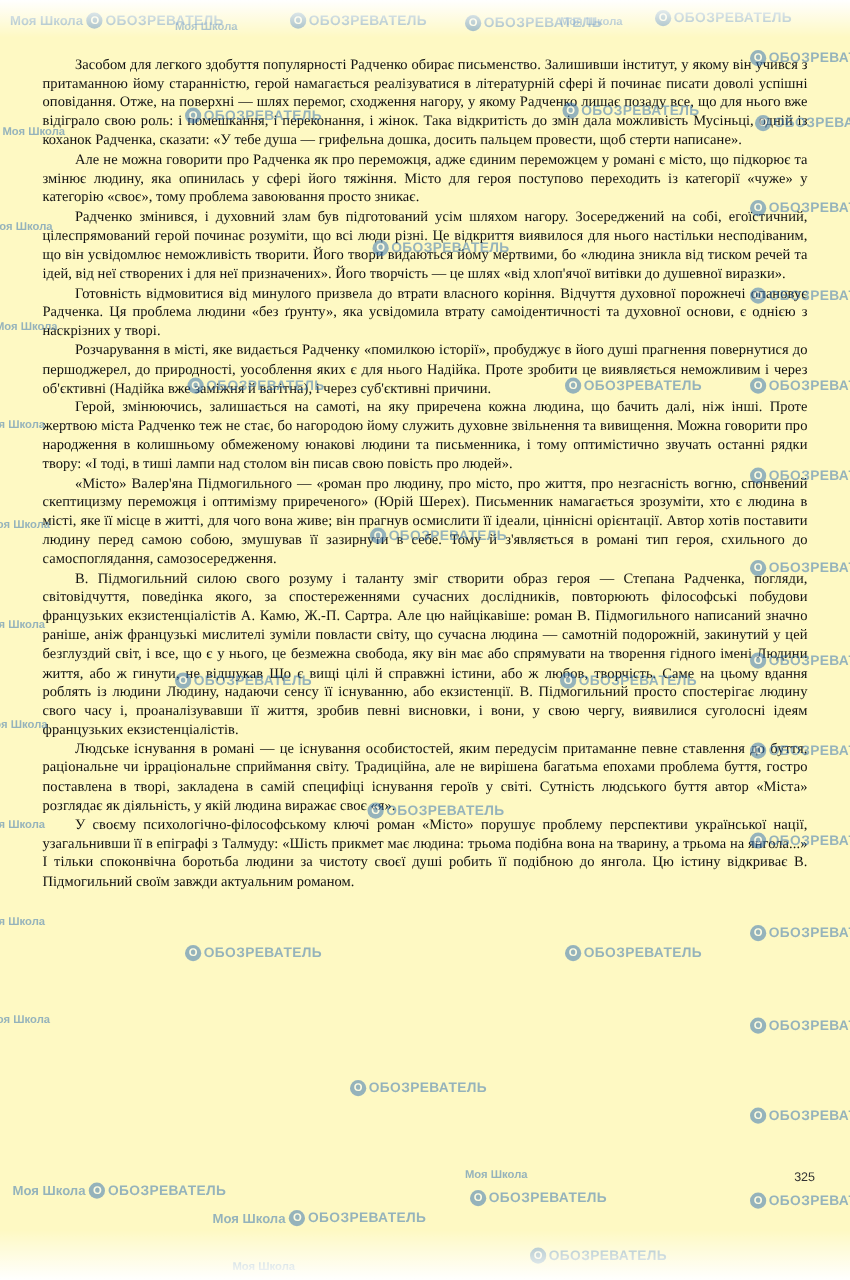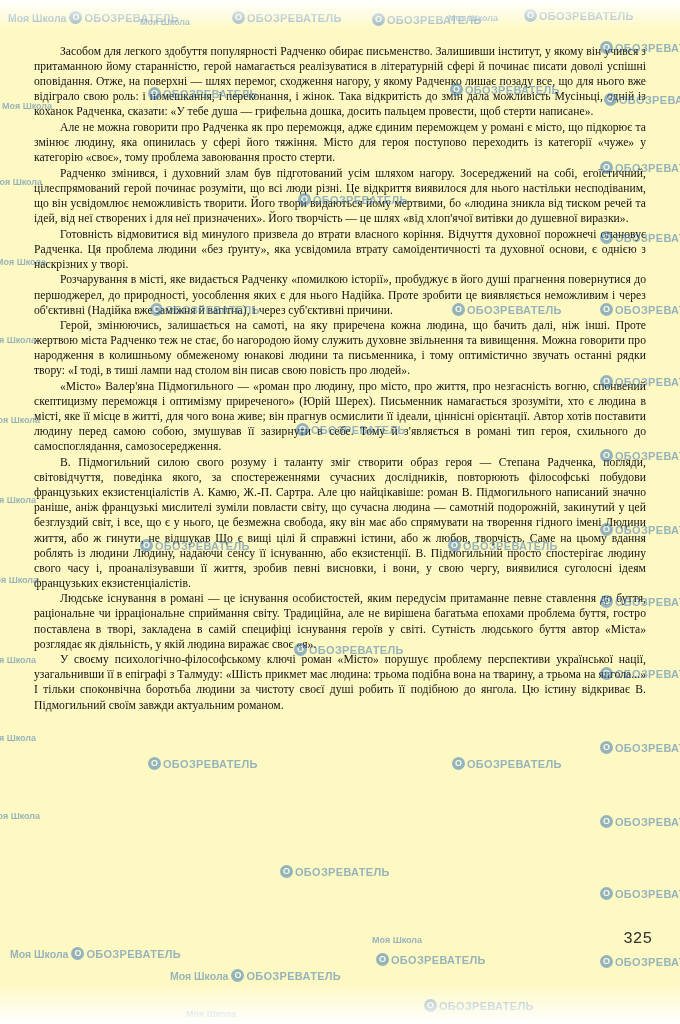--- a/index.html
+++ b/index.html
@@ -37,23 +37,23 @@
     line-height: 15.1px;
     color: #111111;
     letter-spacing: 0.05px;
     word-spacing: -0.1px;
     hyphens: manual;
   }
   .page-number {
     position: absolute;
     right: 28px;
     bottom: 76px;
-    font-size: 16px;
+    font-size: 10px;
     color: #333;
-    font-family: Liberation Mono, monospace;
+    font-family: Liberation Sans, sans-serif;
   }
 
   
   .wm-layer {
     position: absolute;
     left: 0; top: 0;
     width: 680px; height: 1024px;
     pointer-events: none;
     overflow: hidden;
   }
@@ -103,21 +103,21 @@
     background: linear-gradient(to top, #ffffff 0%, rgba(255,255,255,0) 100%);
   }
 </style>
 </head>
 <body>
 
 <div class="page">
 
   <div class="text-column">
     <p class="para">Засобом для легкого здобуття популярності Радченко обирає письменство. Залишивши інститут, у якому він учився з притаманною йому старанністю, герой намагається реалізуватися в літературній сфері й починає писати доволі успішні оповідання. Отже, на поверхні — шлях перемог, сходження нагору, у якому Радченко лишає позаду все, що для нього вже відіграло свою роль: і помешкання, і переконання, і жінок. Така відкритість до змін дала можливість Мусіньці, одній із коханок Радченка, сказати: «У тебе душа — грифельна дошка, досить пальцем провести, щоб стерти написане».</p>
-    <p class="para">Але не можна говорити про Радченка як про переможця, адже єдиним переможцем у романі є місто, що підкорює та змінює людину, яка опинилась у сфері його тяжіння. Місто для героя поступово переходить із категорії «чуже» у категорію «своє», тому проблема завоювання просто стерти.</p>
+    <p class="para">Але не можна говорити про Радченка як про переможця, адже єдиним переможцем у романі є місто, що підкорює та змінює людину, яка опинилась у сфері його тяжіння. Місто для героя поступово переходить із категорії «чуже» у категорію «своє», тому проблема завоювання просто зникає.</p>
     <p class="para">Радченко змінився, і духовний злам був підготований усім шляхом нагору. Зосереджений на собі, егоїстичний, цілеспрямований герой починає розуміти, що всі люди різні. Це відкриття виявилося для нього настільки несподіваним, що він усвідомлює неможливість творити. Його твори видаються йому мертвими, бо «людина зникла від тиском речей та ідей, від неї створених і для неї призначених». Його творчість — це шлях «від хлоп'ячої витівки до душевної виразки».</p>
     <p class="para">Готовність відмовитися від минулого призвела до втрати власного коріння. Відчуття духовної порожнечі опановує Радченка. Ця проблема людини «без ґрунту», яка усвідомила втрату самоідентичності та духовної основи, є однією з наскрізних у творі.</p>
     <p class="para">Розчарування в місті, яке видається Радченку «помилкою історії», пробуджує в його душі прагнення повернутися до першоджерел, до природності, уособлення яких є для нього Надійка. Проте зробити це виявляється неможливим і через об'єктивні (Надійка вже заміжня й вагітна), і через суб'єктивні причини.</p>
     <p class="para">Герой, змінюючись, залишається на самоті, на яку приречена кожна людина, що бачить далі, ніж інші. Проте жертвою міста Радченко теж не стає, бо нагородою йому служить духовне звільнення та вивищення. Можна говорити про народження в колишньому обмеженому юнакові людини та письменника, і тому оптимістично звучать останні рядки твору: «І тоді, в тиші лампи над столом він писав свою повість про людей».</p>
     <p class="para">«Місто» Валер'яна Підмогильного — «роман про людину, про місто, про життя, про незгасність вогню, спонвений скептицизму переможця і оптимізму приреченого» (Юрій Шерех). Письменник намагається зрозуміти, хто є людина в місті, яке її місце в житті, для чого вона живе; він прагнув осмислити її ідеали, ціннісні орієнтації. Автор хотів поставити людину перед самою собою, змушував її зазирнути в себе. Тому й з'являється в романі тип героя, схильного до самоспоглядання, самозосередження.</p>
     <p class="para">В. Підмогильний силою свого розуму і таланту зміг створити образ героя — Степана Радченка, погляди, світовідчуття, поведінка якого, за спостереженнями сучасних дослідників, повторюють філософські побудови французьких екзистенціалістів А. Камю, Ж.-П. Сартра. Але цю найцікавіше: роман В. Підмогильного написаний значно раніше, аніж французькі мислителі зуміли повласти світу, що сучасна людина — самотній подорожній, закинутий у цей безглуздий світ, і все, що є у нього, це безмежна свобода, яку він має або спрямувати на творення гідного імені Людини життя, або ж гинути, не відшукав Що є вищі цілі й справжні істини, або ж любов, творчість. Саме на цьому вдання роблять із людини Людину, надаючи сенсу її існуванню, або екзистенції. В. Підмогильний просто спостерігає людину свого часу і, проаналізувавши її життя, зробив певні висновки, і вони, у свою чергу, виявилися суголосні ідеям французьких екзистенціалістів.</p>
     <p class="para">Людське існування в романі — це існування особистостей, яким передусім притаманне певне ставлення до буття, раціональне чи ірраціональне сприймання світу. Традиційна, але не вирішена багатьма епохами проблема буття, гостро поставлена в творі, закладена в самій специфіці існування героїв у світі. Сутність людського буття автор «Міста» розглядає як діяльність, у якій людина виражає своє «я».</p>
     <p class="para">У своєму психологічно-філософському ключі роман «Місто» порушує проблему перспективи української нації, узагальнивши її в епіграфі з Талмуду: «Шість прикмет має людина: трьома подібна вона на тварину, а трьома на янгола...» І тільки споконвічна боротьба людини за чистоту своєї душі робить її подібною до янгола. Цю істину відкриває В. Підмогильний своїм завжди актуальним романом.</p>
   </div>
 

